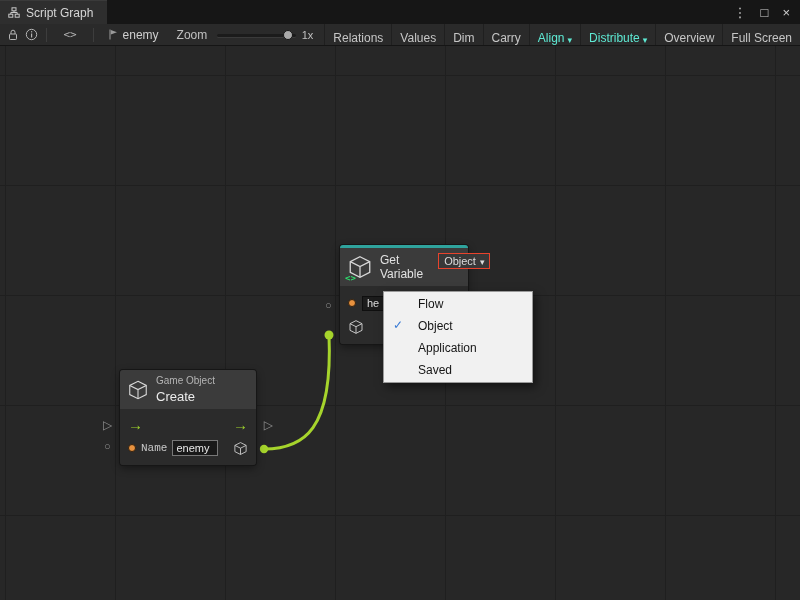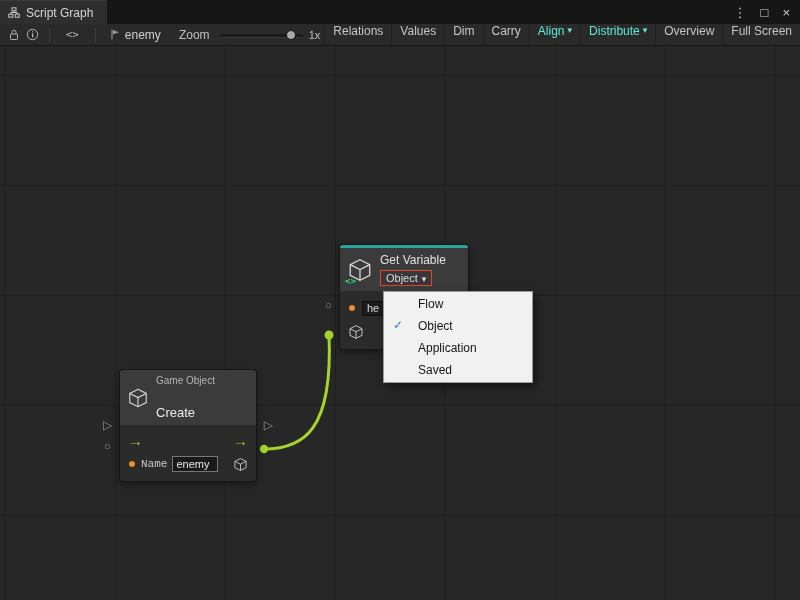--- a/index.html
+++ b/index.html
@@ -25,23 +25,23 @@
   .code-toggle { font-family:"DejaVu Sans Mono", monospace; font-size:11px;
     color:#b5b5b5; padding:0 10px; }
   .sep { width:1px; height:14px; background:#3d3d3d; margin:0 6px; }
   .breadcrumb { display:flex; align-items:center; gap:5px; padding:0 8px; color:#cfcfcf; }
   .zoom-label { margin-left:10px; color:#c0c0c0; }
   .slider { position:relative; width:86px; height:20px; margin:0 6px 0 10px; }
   .slider .track { position:absolute; top:9px; left:0; right:0; height:3px;
     background:#1b1b1b; border-radius:2px; box-shadow:0 1px 0 #3a3a3a; }
   .slider .handle { position:absolute; top:5px; left:66px; width:10px; height:10px;
     border-radius:50%; background:#a9a9a9; border:1px solid #151515; }
-  .zoom-val { font-size:11px; color:#c0c0c0; margin-right:4px; }
+  .zoom-val { font-size:11px; color:#c0c0c0; margin-right:11px; }
   .tb-buttons { margin-left:auto; display:flex; align-items:stretch; height:100%; }
-  .tbtn { display:flex; align-items:flex-start; gap:3px; padding:0 8px;
+  .tbtn { display:flex; align-items:flex-end; gap:3px; padding:0 8px;
     border-left:1px solid #1f1f1f; color:#c6c6c6; cursor:default; white-space:nowrap; }
   .tbtn.disabled { color:#5eead4; }
   .dd-caret { font-size:9px; margin-top:1px; }
 
   
   .canvas { position:absolute; top:46px; left:0; width:800px; height:554px;
     background:#272727;
     background-image:
       linear-gradient(#1f1f1f 1px, transparent 1px),
       linear-gradient(90deg, #1f1f1f 1px, transparent 1px);
@@ -55,35 +55,35 @@
     padding:5px 7px; border-radius:3px 3px 0 0; }
   .node-body { background:#2b2b2b; border-radius:0 0 3px 3px; position:relative; }
 
   
   .gv { left:340px; top:199px; width:128px; }
   .gv .accent { height:3px; background:#2fa39d; border-radius:3px 3px 0 0; }
   .gv .node-head { border-radius:0; }
   .cube-wrap { position:relative; width:26px; height:26px; flex:0 0 auto; }
   .code-badge { position:absolute; left:-2px; bottom:-3px; color:#2ee06e;
     font-size:9px; font-weight:bold; font-family:"DejaVu Sans Mono", monospace; }
-  .gv-col { display:flex; flex-direction:column; gap:3px; }
+  .gv-col { display:flex; flex-direction:row; gap:15px; }
   .gv-title { color:#e2e2e2; font-size:12px; }
   .scope-dd { align-self:flex-start; display:flex; align-items:center; gap:4px;
     border:1px solid #e8432c; background:#383838; color:#dcdcdc; font-size:11px;
     padding:1px 5px; }
   .gv .node-body { padding:8px 6px 8px 8px; display:flex; flex-direction:column; gap:6px; }
   .gv-row { display:flex; align-items:center; gap:6px; height:18px; }
   .dot { width:8px; height:8px; border-radius:50%; background:#e8923f;
     border:1px solid #33200d; flex:0 0 auto; }
   .gv-field { flex:1; height:15px; background:#1c1c1c; border:1px solid #0f0f0f;
     color:#dcdcdc; font-size:11px; line-height:13px; padding:0 4px; overflow:hidden; }
 
   
   .create { left:120px; top:324px; width:136px; }
-  .hd-col { display:flex; flex-direction:column; gap:19px; }
+  .hd-col { display:flex; flex-direction:column; gap:3px; }
   .hd-cat { color:#b4b4b4; font-size:10px; }
   .hd-title { color:#ececec; font-size:13px; }
   .create .node-body { padding:4px 8px 8px; }
   .flow-row { display:flex; justify-content:space-between; align-items:center; height:22px; }
   .flow-arrow { color:#9ed32b; font-weight:bold; font-size:15px; line-height:1; }
   .name-row { display:flex; align-items:center; gap:5px; margin-top:4px; height:18px; }
   .name-label { color:#c8c8c8; font-size:11px;font-family:Liberation Mono, monospace; }
   .name-input { width:46px; height:16px; background:#191919; border:1px solid #777;
     color:#e8e8e8; font-size:11px; line-height:14px; padding:0 3px;
     font-family:"Liberation Sans", sans-serif; }

